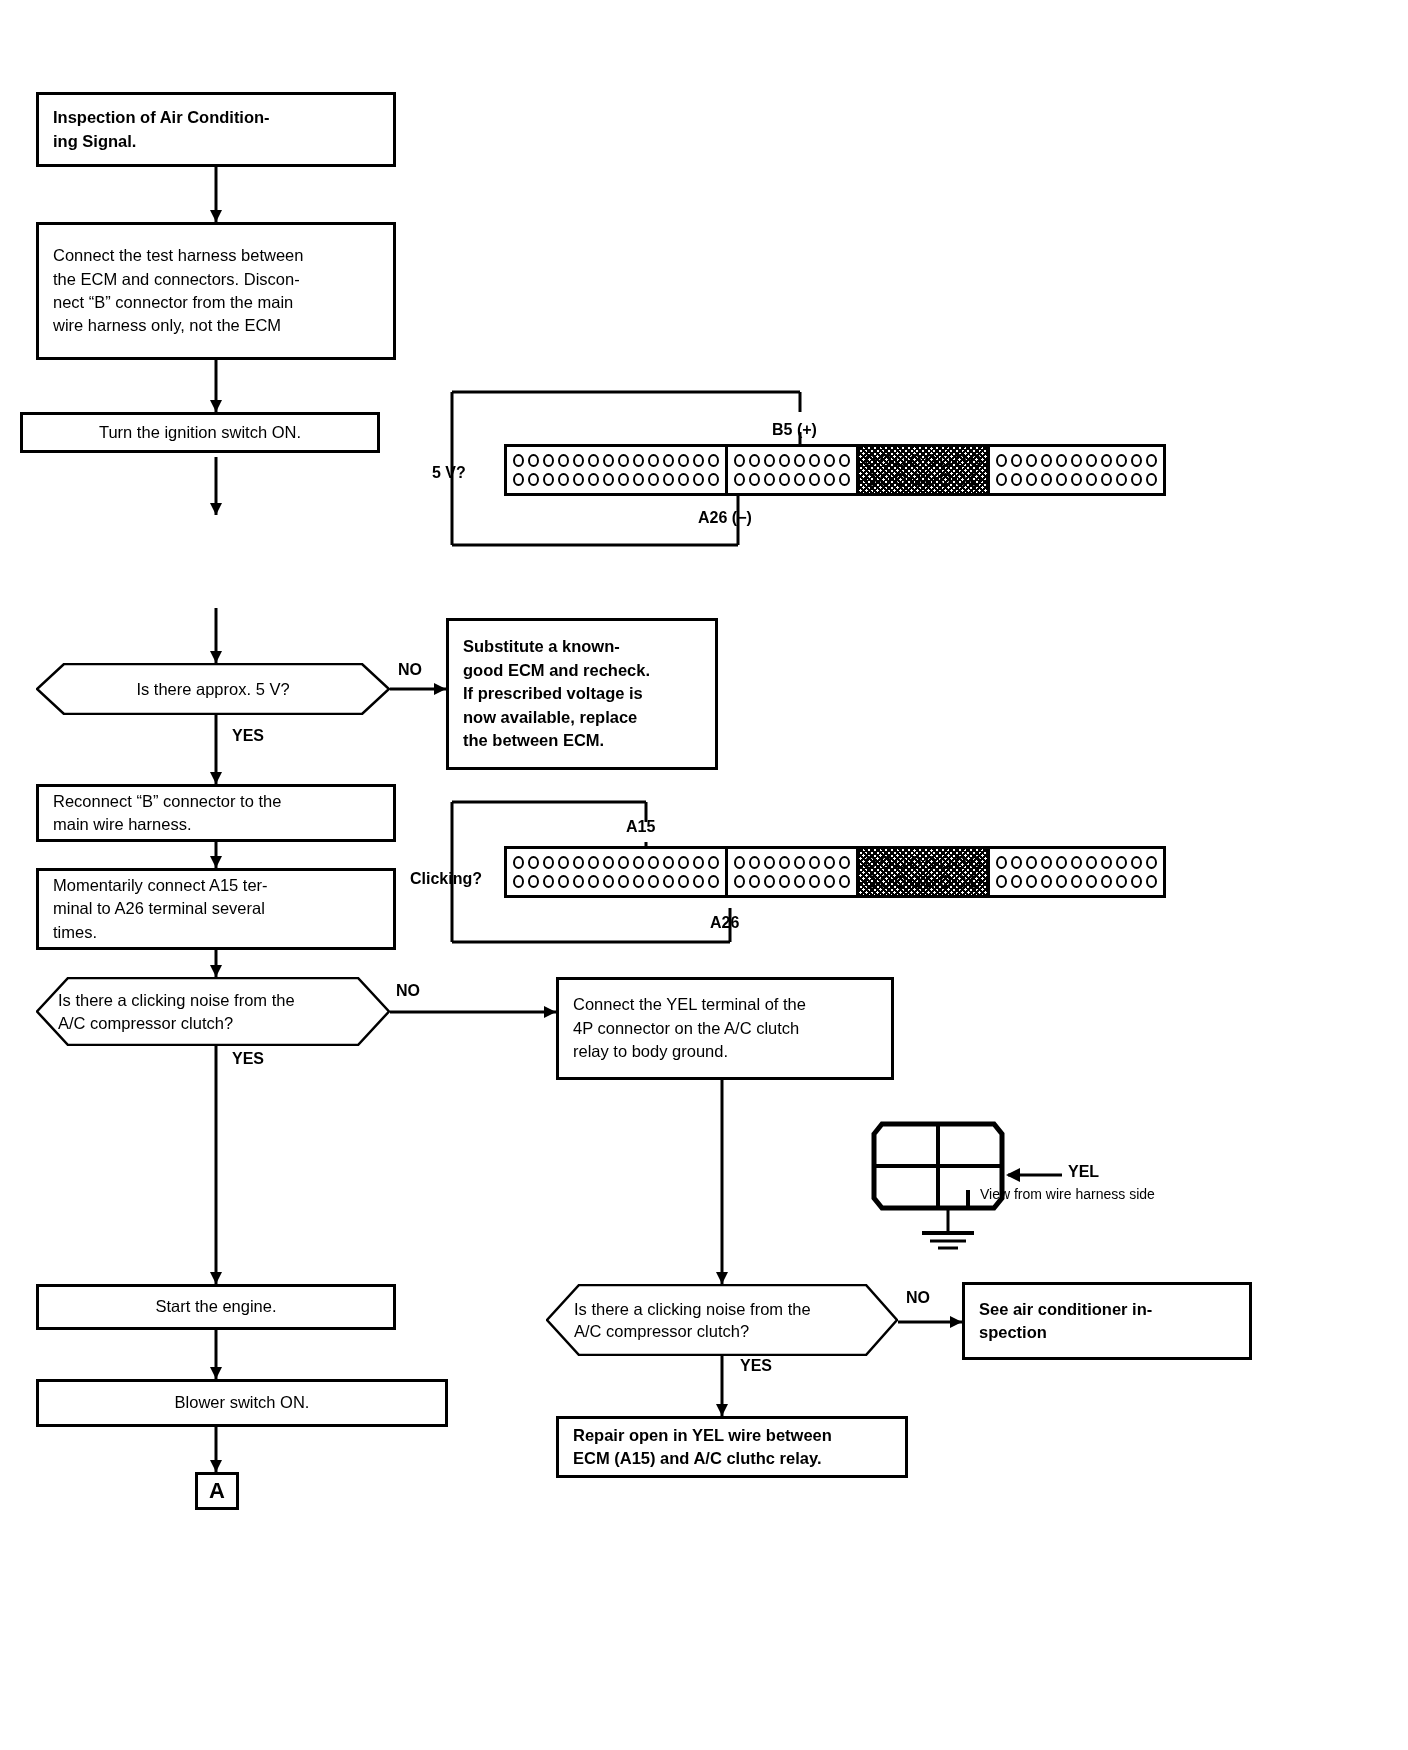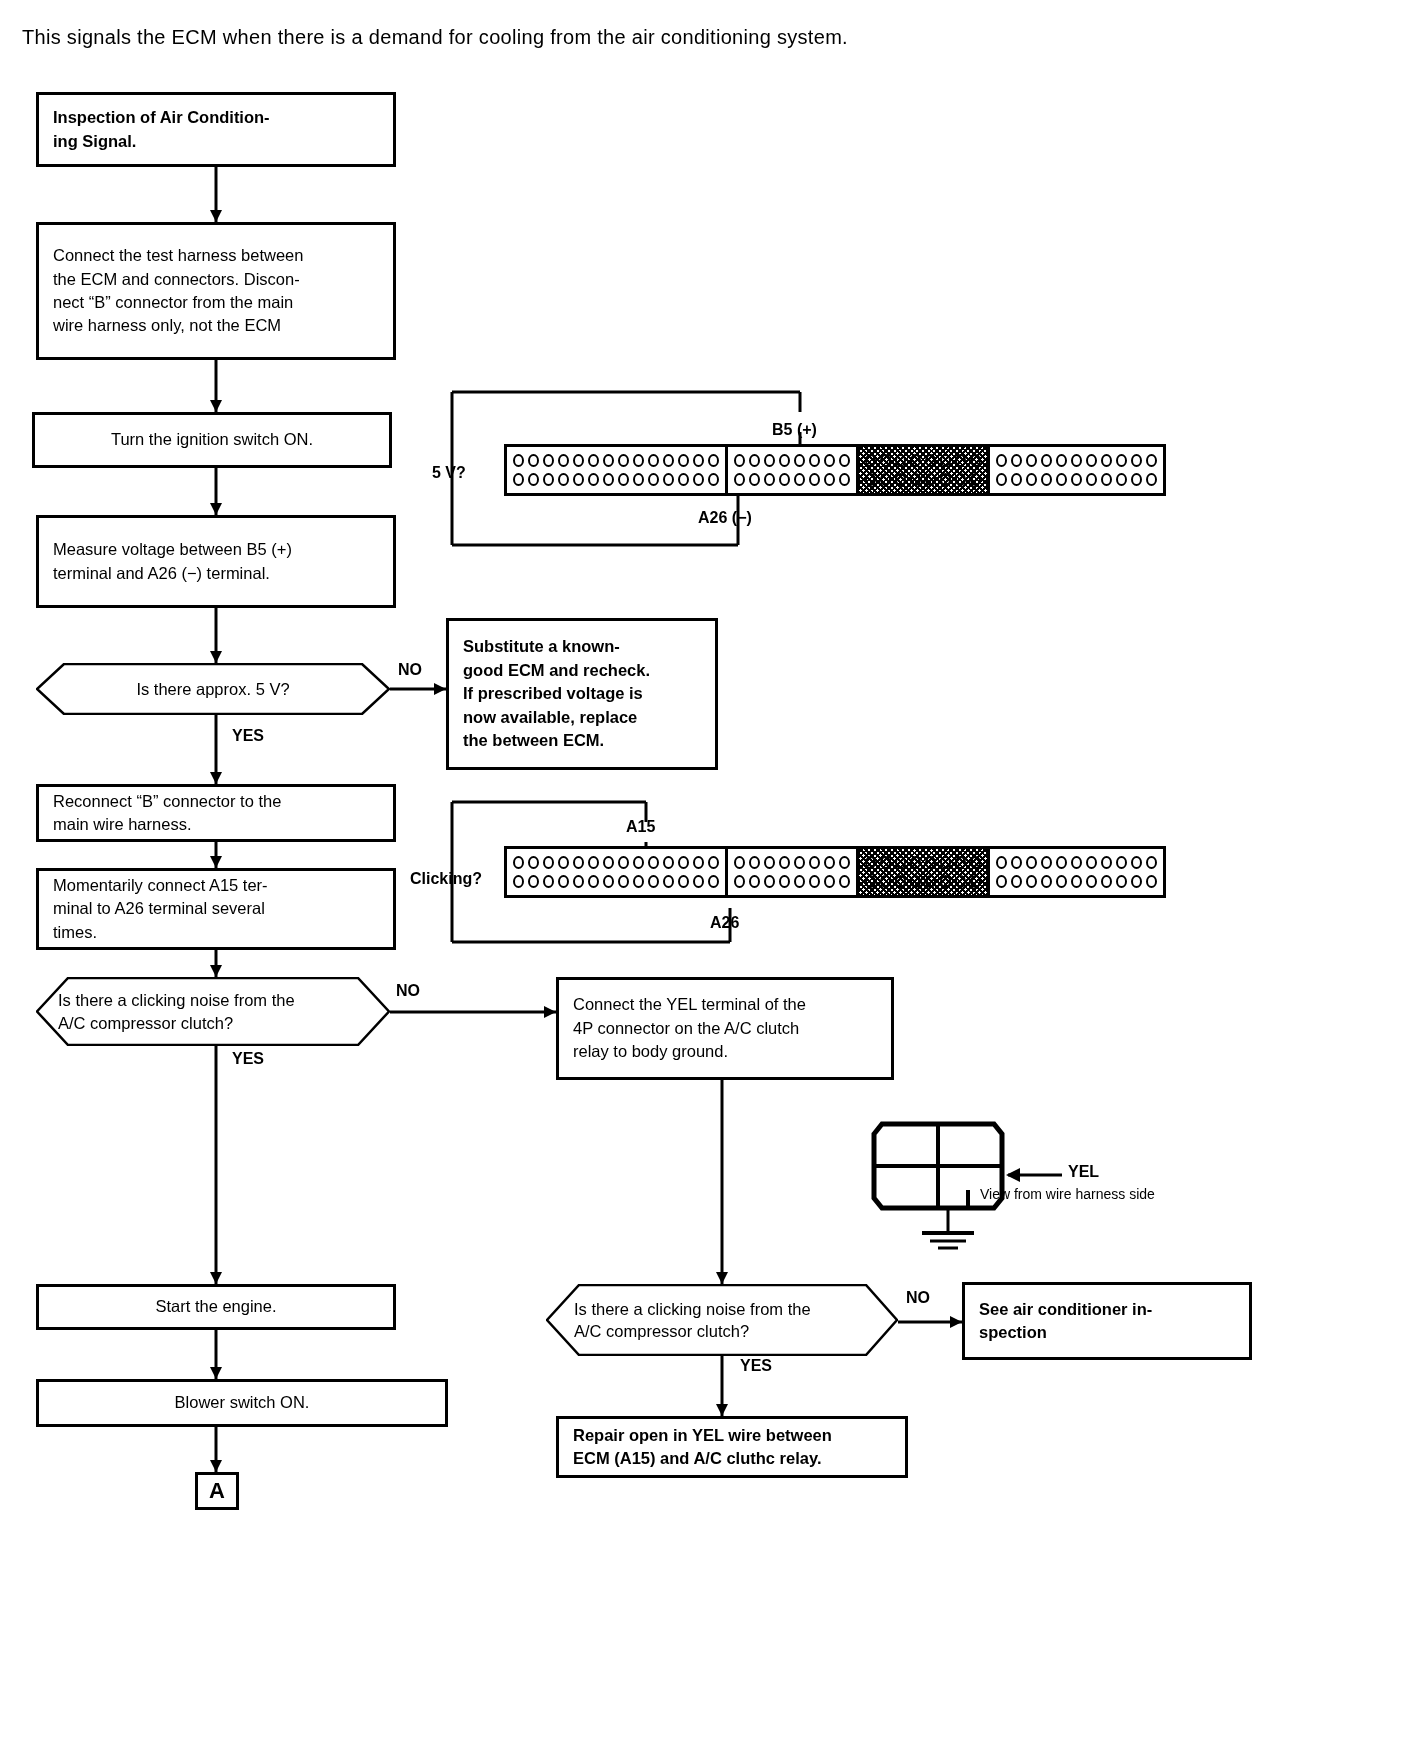--- a/index.html
+++ b/index.html
@@ -63,21 +63,20 @@
            font-size:22px;font-weight:bold;background:#fff;}
 
   
   .fourp{position:relative;}
 </style>
 </head>
 <body>
 
 <div class="stage">
 
-  <div class="abs intro" style="left:22px;top:26px;">This signals the ECM when there is a demand for cooling from the air conditioning system.</div>
 
   <svg class="wires" viewBox="0 0 1408 1750" xmlns="http://www.w3.org/2000/svg">
     <g stroke="#000" stroke-width="3" fill="none">
 
       <line x1="216" y1="167" x2="216" y2="222"></line>
       <line x1="216" y1="360" x2="216" y2="412"></line>
       <line x1="216" y1="457" x2="216" y2="515"></line>
       <line x1="216" y1="608" x2="216" y2="663"></line>
       <line x1="216" y1="715" x2="216" y2="784"></line>
       <line x1="216" y1="842" x2="216" y2="868"></line>
@@ -156,32 +155,26 @@
 
   <div class="abs pbox" style="left:36px;top:222px;width:360px;height:138px;">
     <div class="inner">
       <div class="line">Connect the test harness between</div>
       <div class="line">the ECM and connectors. Discon-</div>
       <div class="line">nect “B” connector from the main</div>
       <div class="line">wire harness only, not the ECM</div>
     </div>
   </div>
 
-  <div class="abs pbox center" style="left:32px;top:412px;width:360px;height:56px;">
+  <div class="abs pbox center" style="left:20px;top:412px;width:360px;height:41px;">
     <div class="inner">
       <div class="line">Turn the ignition switch ON.</div>
     </div>
   </div>
 
-  <div class="abs pbox" style="left:36px;top:515px;width:360px;height:93px;">
-    <div class="inner">
-      <div class="line">Measure voltage between B5 (+)</div>
-      <div class="line">terminal and A26 (−) terminal.</div>
-    </div>
-  </div>
 
   <div class="hex" style="left:36px;top:663px;width:354px;height:52px;">
     <svg width="354" height="52" viewBox="0 0 354 52" xmlns="http://www.w3.org/2000/svg">
       <polygon points="28,1 326,1 353,26 326,51 28,51 1,26" fill="#fff" stroke="#000" stroke-width="2.5"></polygon>
     </svg>
     <div class="htxt">
       <div>Is there approx. 5 V?</div>
     </div>
   </div>
 

